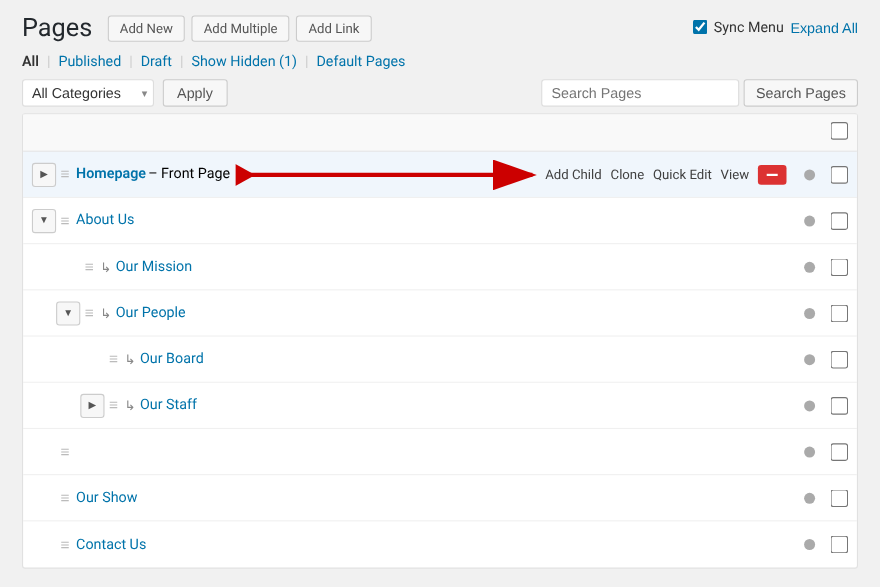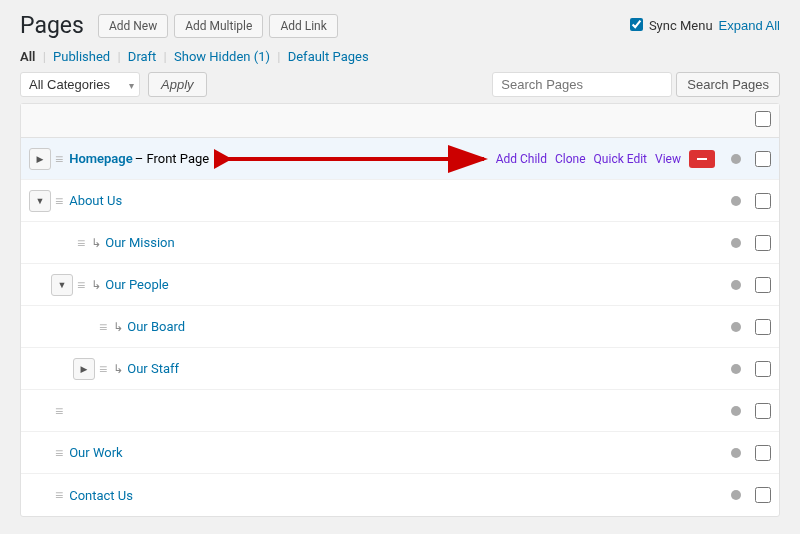--- a/index.html
+++ b/index.html
@@ -98,21 +98,20 @@
       font-size: 10px;
     }
     .apply-btn {
       padding: 4px 12px;
       font-size: 13px;
       border: 1px solid #ccc;
       background: #f7f7f7;
       color: #555;
       border-radius: 3px;
       cursor: pointer;
-      font-style: italic;
     }
     .search-pages {
       margin-left: auto;
       display: flex;
       gap: 4px;
     }
     .search-input {
       padding: 4px 8px;
       font-size: 13px;
       border: 1px solid #ddd;
@@ -193,21 +192,21 @@
       margin-right: 4px;
       font-size: 12px;
     }
     .row-actions {
       margin-left: auto;
       display: flex;
       align-items: center;
       gap: 8px;
     }
     .row-actions a {
-      color: #6d28d9;
+      color: #404040;
       text-decoration: none;
       font-size: 12px;
       white-space: nowrap;
       text-align: right;
     }
     .del-btn {
       background: #dc3232;
       color: #fff;
       border: none;
       border-radius: 3px;
@@ -435,21 +434,21 @@
       </div>
     </div>
         </div>
         <div class="row">
     <div class="row-content" style="position:relative;">
 
       <div style="display:flex;align-items:center;flex:1;">
         <div style="width:26px;flex-shrink:0;"></div>
         <span class="drag-handle">≡</span>
         <span style="display:flex;align-items:center;">
-          <a href="#" class="page-link" style="">Our Work</a>
+          <a href="#" class="page-link" style="">Our Show</a>
         </span>
         <span class="spacer"></span>
       </div>
       <div style="display:flex;align-items:center;gap:6px;flex-shrink:0;margin-left:8px;">
         <span class="status-dot"></span>
         <input type="checkbox" class="cb-check" style="">
       </div>
     </div>
         </div>
         <div class="row">

